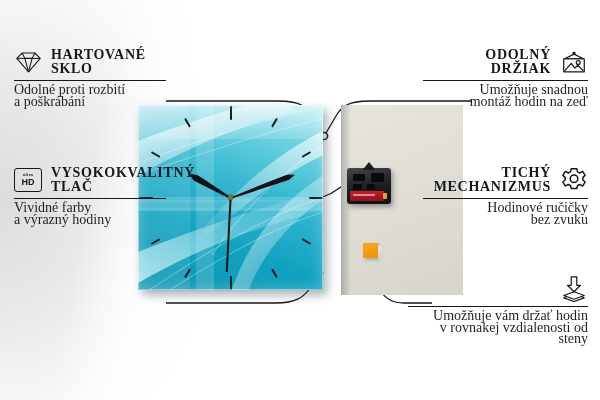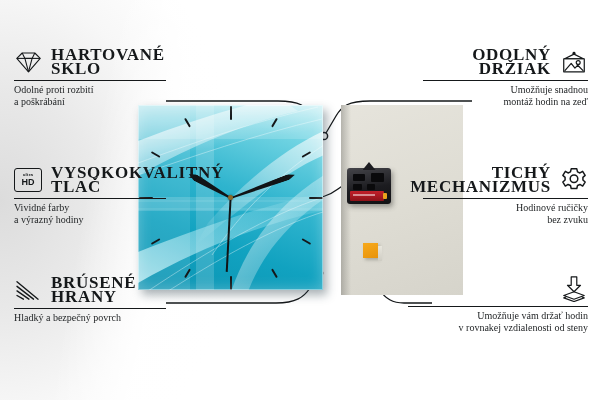--- a/index.html
+++ b/index.html
@@ -68,24 +68,24 @@
   .battery .cap{position:absolute;right:-3px;top:2px;width:4px;height:6px;background:#e8a31d;border-radius:1px;}
   .battery .txt{position:absolute;left:3px;top:3px;width:22px;height:2px;background:rgba(255,255,255,.5);}
   .foam{position:absolute;left:363px;top:243px;width:15px;height:15px;
      background:linear-gradient(160deg,#f7a91b,#e8930c);box-shadow:2px 2px 3px rgba(80,80,70,.35);}
   .foam::after{content:"";position:absolute;right:-4px;top:3px;width:4px;height:15px;
      background:linear-gradient(180deg,#e8e6dd,#cfcdc4);}
 
   
   .feat{position:absolute;}
   .feat .hrow{display:flex;align-items:center;gap:9px;}
-  .feat .title{font-size:17px;font-weight:bold;letter-spacing:.7px;color:#15181a;line-height:14px;
+  .feat .title{font-size:14px;font-weight:bold;letter-spacing:.7px;color:#15181a;line-height:14px;
      text-transform:uppercase;}
   .feat .rule{height:1px;background:#15181a;margin:4px 0 3px;}
-  .feat .sub{font-size:10px;color:#1d2022;line-height:11.5px;}
+  .feat .sub{font-size:14px;color:#1d2022;line-height:11.5px;}
   .feat.left .hrow{justify-content:flex-start;}
   .feat.left .title,.feat.left .sub{text-align:left;}
   .feat.right .hrow{justify-content:flex-end;}
   .feat.right .title,.feat.right .sub{text-align:right;}
   .ico{width:28px;height:26px;flex:0 0 28px;display:flex;align-items:center;justify-content:center;}
   .ico svg{display:block;}
   .hdbox{width:26px;height:22px;border:1.6px solid #15181a;border-radius:3px;
      display:flex;flex-direction:column;align-items:center;justify-content:center;line-height:1;}
   .hdbox .u{font-size:4.4px;font-weight:bold;letter-spacing:.2px;color:#15181a;font-family:"Liberation Sans",sans-serif;}
   .hdbox .h{font-size:9px;font-weight:bold;color:#15181a;font-family:"Liberation Sans",sans-serif;margin-top:.5px;}
@@ -257,40 +257,20 @@
       <span>
         <div class="title"><span>VYSOKOKVALITNÝ</span><br>
           <span>TLAČ</span></div>
       </span>
     </div>
     <div class="rule"></div>
     <div class="sub"><span>Vividné farby</span><br>
       <span>a výrazný hodiny</span></div>
   </div>
 
-  <div class="feat left" id="f-edge">
-    <div class="hrow">
-      <span class="ico">
-        <svg viewBox="0 0 28 24" width="26" height="22">
-          <g stroke="#15181a" stroke-width="1.5" stroke-linecap="round">
-            <path d="M2 3 L25 22"></path>
-              <path d="M2 8 L20 22"></path>
-              <path d="M2 13 L15 22"></path>
-              <path d="M2 18 L9 22"></path>
-          </g>
-        </svg>
-      </span>
-      <span>
-        <div class="title"><span>BRÚSENÉ</span><br>
-          <span>HRANY</span></div>
-      </span>
-    </div>
-    <div class="rule"></div>
-    <div class="sub"><span>Hladký a bezpečný povrch</span></div>
-  </div>
 
   <div class="feat right" id="f-hold">
     <div class="hrow">
       <span>
         <div class="title"><span>ODOLNÝ</span><br>
           <span>DRŽIAK</span></div>
       </span>
       <span class="ico">
         <svg viewBox="0 0 30 26" width="28" height="25">
           <g fill="none" stroke="#15181a" stroke-width="1.3" stroke-linejoin="round">

